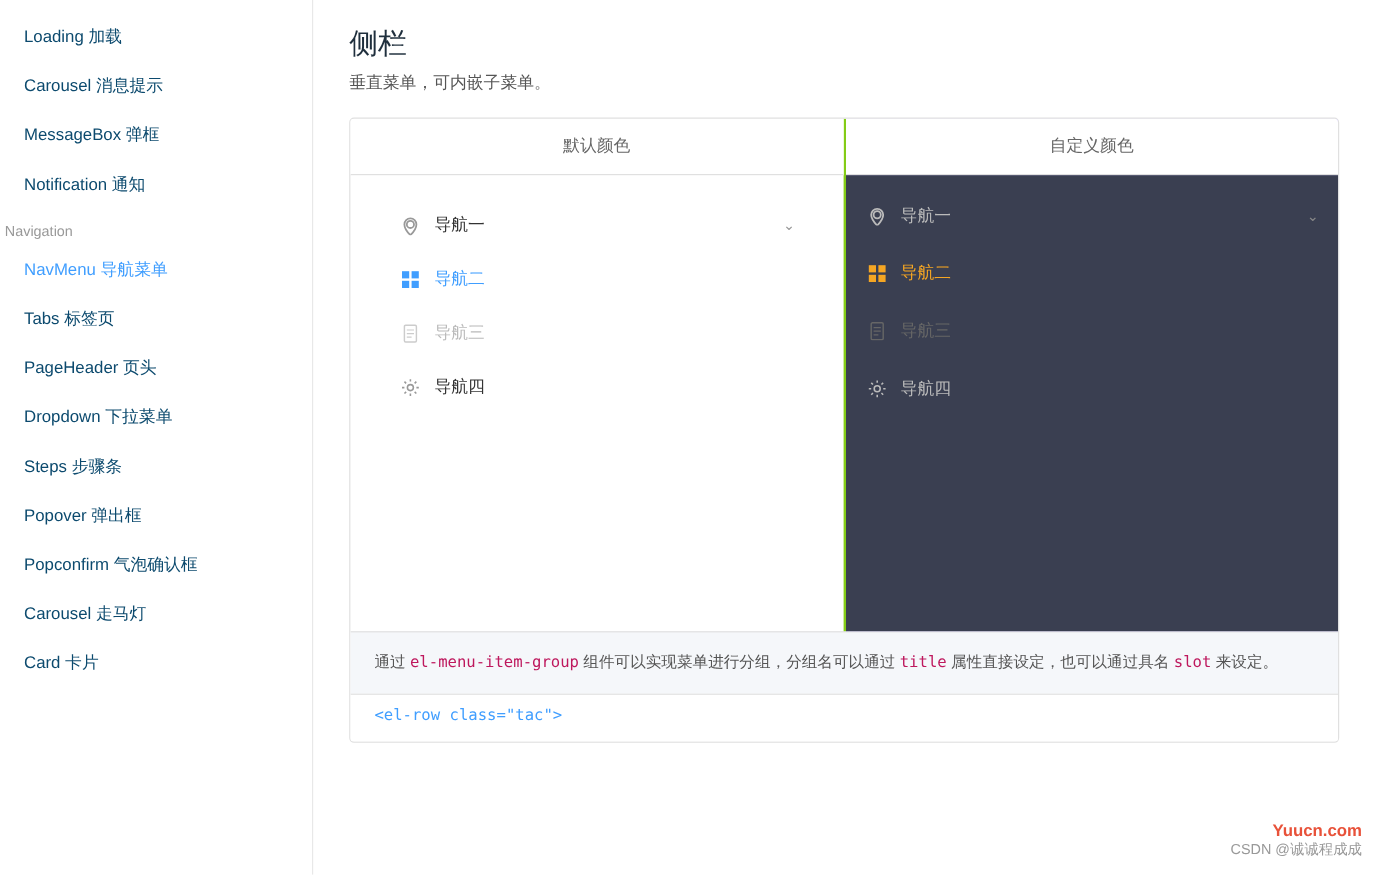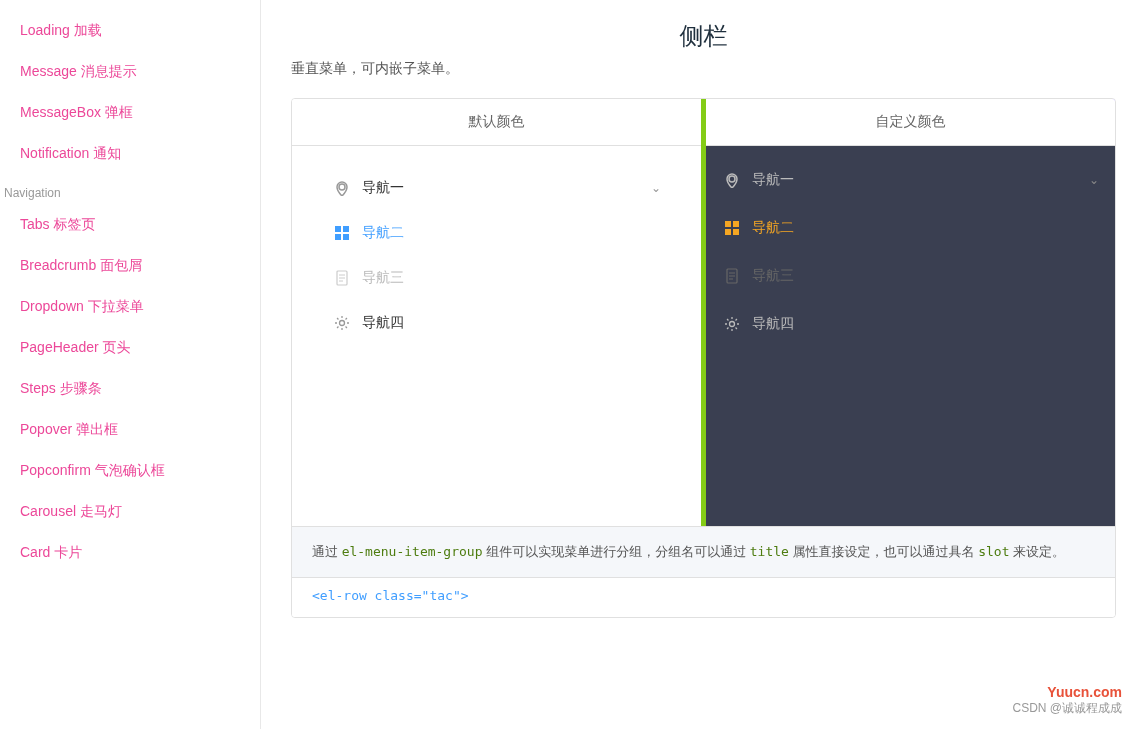--- a/index.html
+++ b/index.html
@@ -10,21 +10,21 @@
       width: 261px;
       min-width: 261px;
       border-right: 1px solid #e8e8e8;
       overflow-y: auto;
       padding: 10px 0;
       background: #fff;
     }
     .sidebar-item {
       padding: 10px 20px;
       cursor: pointer;
-      color: #ec4899;
+      color: #0c4a6e;
       font-size: 14px;
       line-height: 1.5;
     }
     .sidebar-item.active { color: #409eff; }
     .sidebar-section-title {
       padding: 12px 20px 4px 4px;
       font-size: 12px;
       color: #999;
       font-weight: normal;
     }
@@ -34,21 +34,20 @@
       flex: 1;
       overflow-y: auto;
       padding: 20px 30px;
     }
 
     .page-title {
       font-size: 24px;
       font-weight: 500;
       color: #1f2f3d;
       margin-bottom: 8px;
-      text-align: center;
     }
     .page-subtitle {
       font-size: 14px;
       color: #555;
       margin-bottom: 20px;
     }
 
     
     .demo-container {
       border: 1px solid #e0e0e0;
@@ -57,21 +56,21 @@
       margin-bottom: 20px;
     }
 
     .demo-columns {
       display: flex;
       min-height: 420px;
     }
 
     .demo-col {
       flex: 1;
-      border-right: 5px solid #84cc16;
+      border-right: 2px solid #84cc16;
       padding: 0;
     }
     .demo-col:last-child { border-right: none; }
 
     .demo-col-header {
       text-align: center;
       padding: 14px 0;
       font-size: 14px;
       color: #666;
       border-bottom: 1px solid #e0e0e0;
@@ -148,38 +147,38 @@
     .desc-block {
       background: #f5f7fa;
       border-top: 1px solid #e0e0e0;
       padding: 14px 20px;
       font-size: 13px;
       color: #555;
       line-height: 1.7;
     }
     .desc-block code {
       background: transparent;
-      color: #4d7c0f;
+      color: #be185d;
       font-family: monospace;
     }
 
     .code-block {
       padding: 10px 20px 14px 20px;
       font-size: 13px;
       color: #409eff;
       font-family: monospace;
       background: #fff;
       border-top: 1px solid #e0e0e0;
     }
 
     
     .watermark {
       position: fixed;
       bottom: 12px;
-      right: 24px;
+      right: 11px;
       text-align: right;
       font-size: 12px;
     }
     .watermark-brand {
       color: #e8523a;
       font-weight: bold;
       font-size: 14px;
     }
     .watermark-sub {
       color: #999;
@@ -192,44 +191,44 @@
     }
   </style>
 </head>
 <body>
 
 <aside class="sidebar">
   <div class="sidebar-item">
     <span>Loading 加载</span>
   </div>
   <div class="sidebar-item">
-    <span>Message 消息提示</span>
+    <span>Carousel 消息提示</span>
   </div>
   <div class="sidebar-item">
     <span>MessageBox 弹框</span>
   </div>
   <div class="sidebar-item">
     <span>Notification 通知</span>
   </div>
 
   <div class="sidebar-section-title">
     <span>Navigation</span>
   </div>
 
+  <div class="sidebar-item active">
+    <span>NavMenu 导航菜单</span>
+  </div>
   <div class="sidebar-item">
     <span>Tabs 标签页</span>
   </div>
   <div class="sidebar-item">
-    <span>Breadcrumb 面包屑</span>
+    <span>PageHeader 页头</span>
   </div>
   <div class="sidebar-item">
     <span>Dropdown 下拉菜单</span>
-  </div>
-  <div class="sidebar-item">
-    <span>PageHeader 页头</span>
   </div>
   <div class="sidebar-item">
     <span>Steps 步骤条</span>
   </div>
 
 
   <div class="sidebar-item">
     <span>Popover 弹出框</span>
   </div>
   <div class="sidebar-item">

